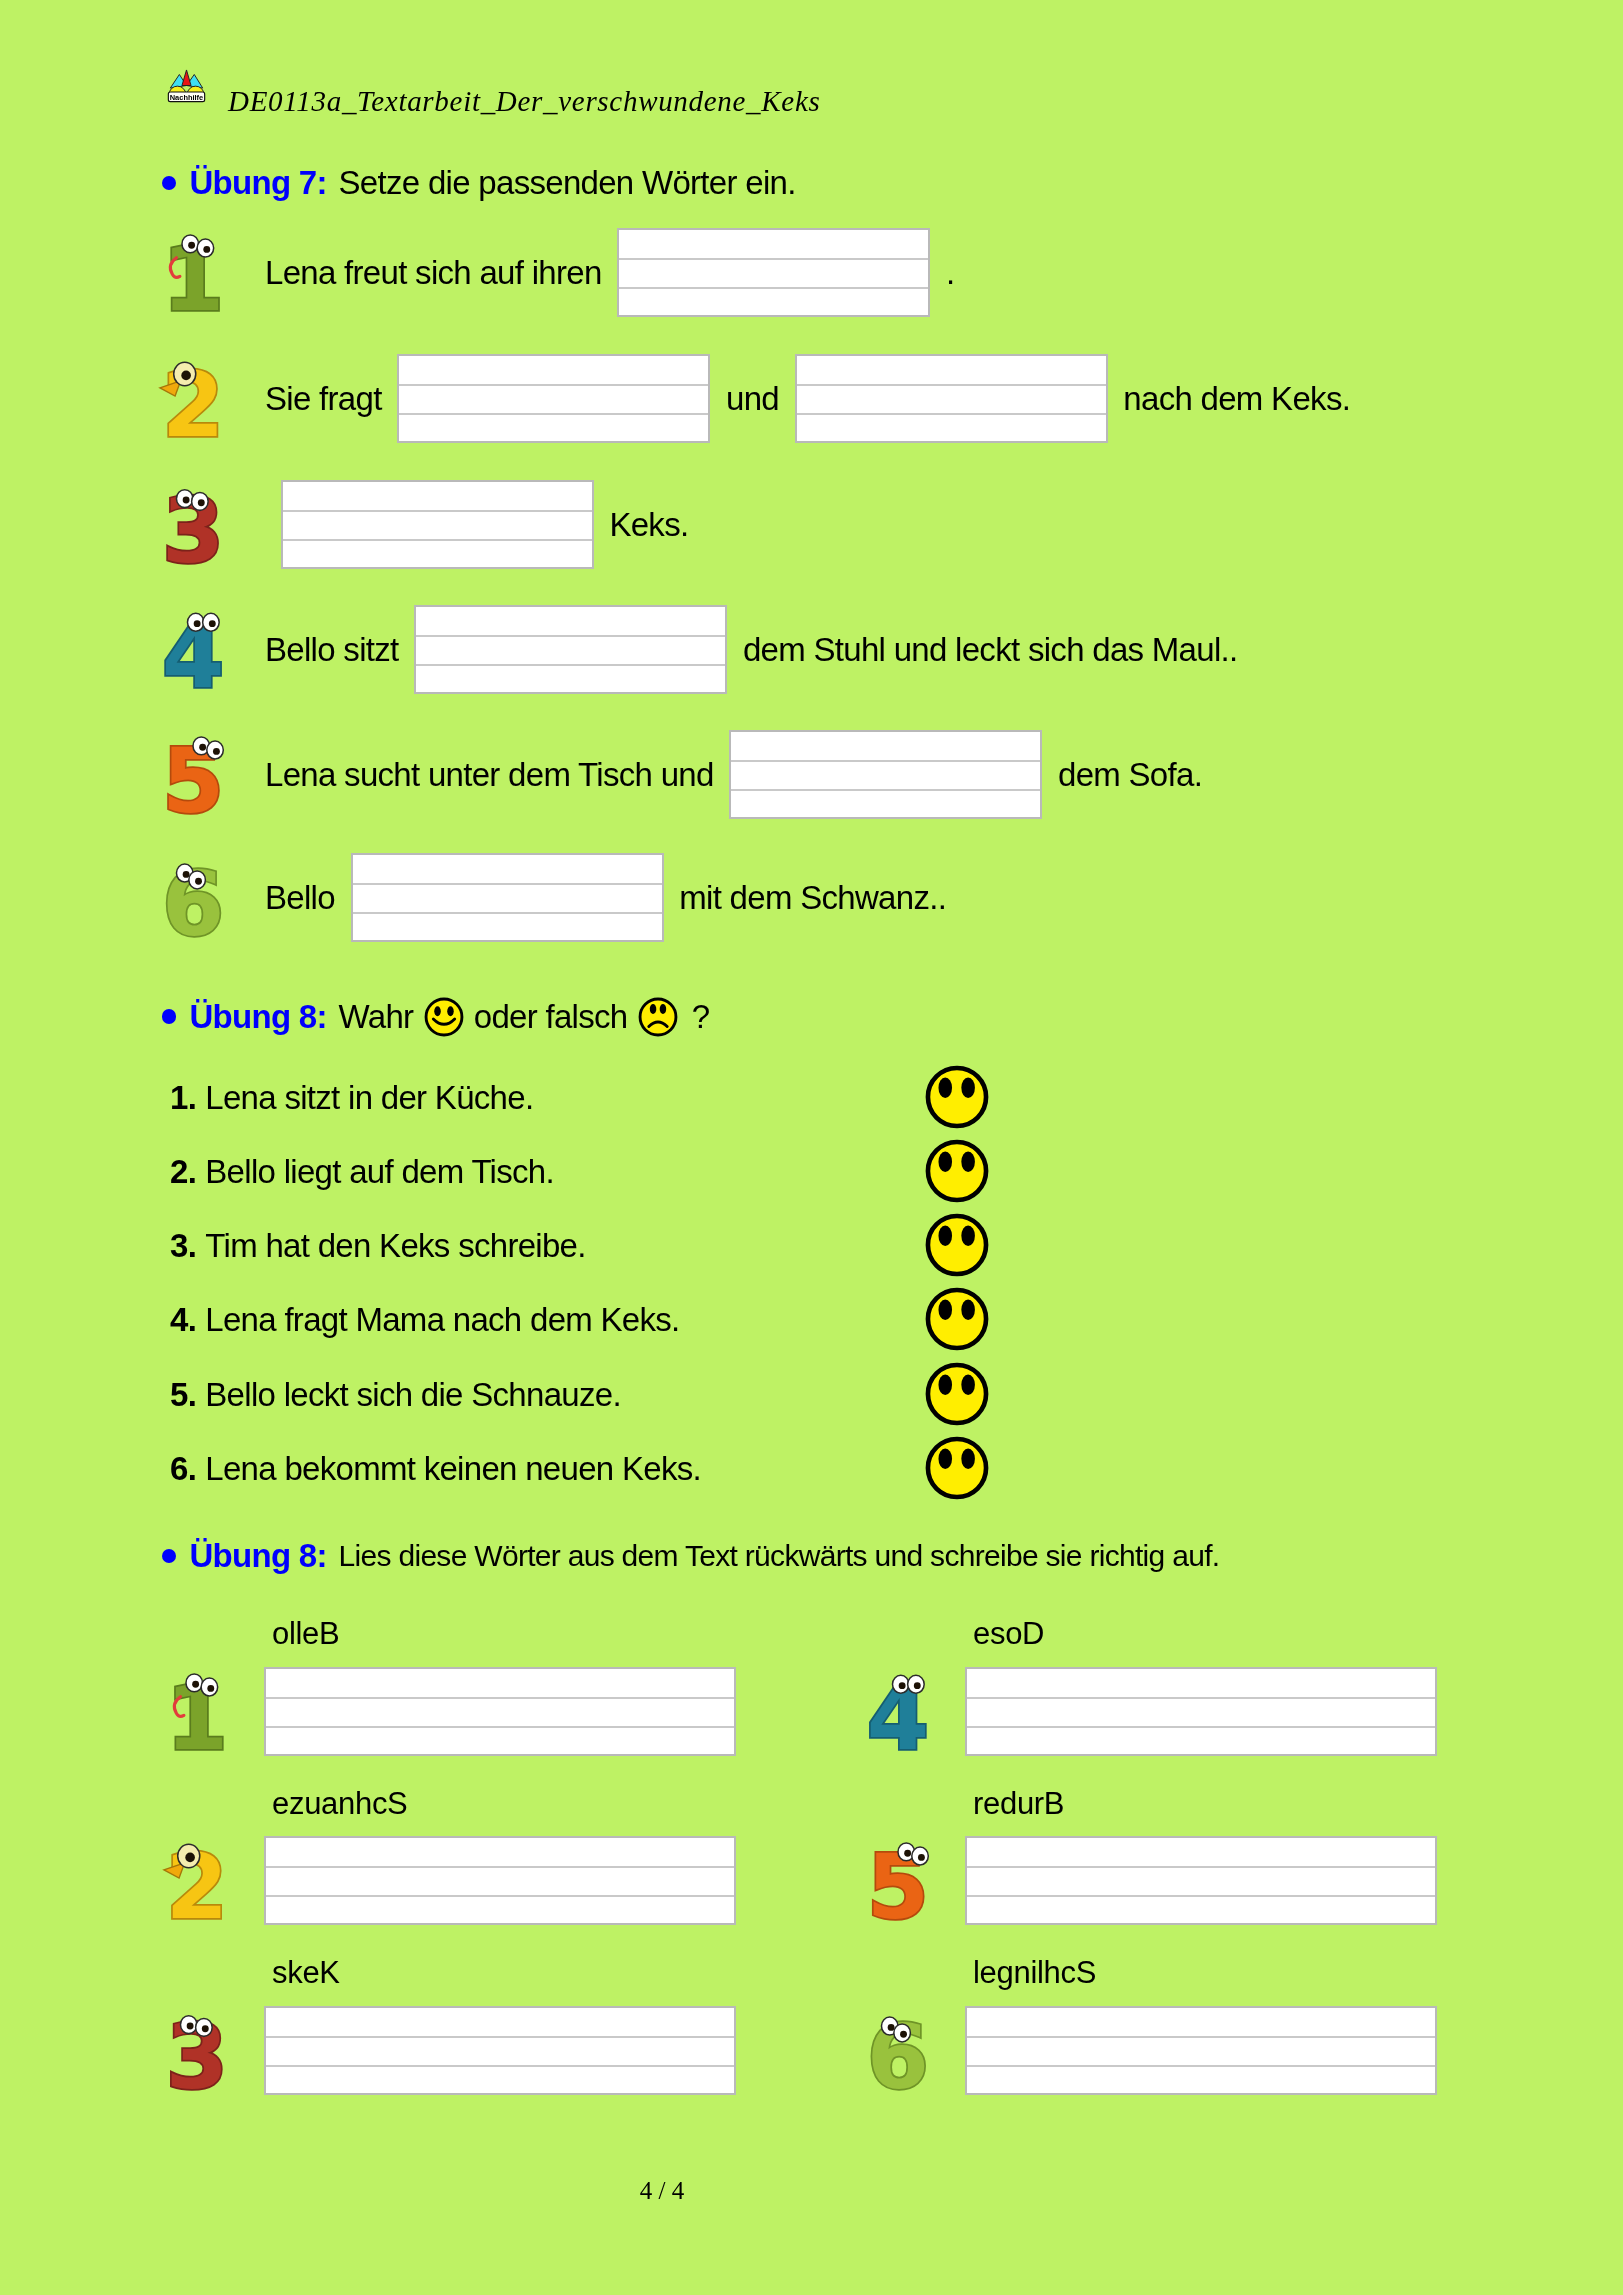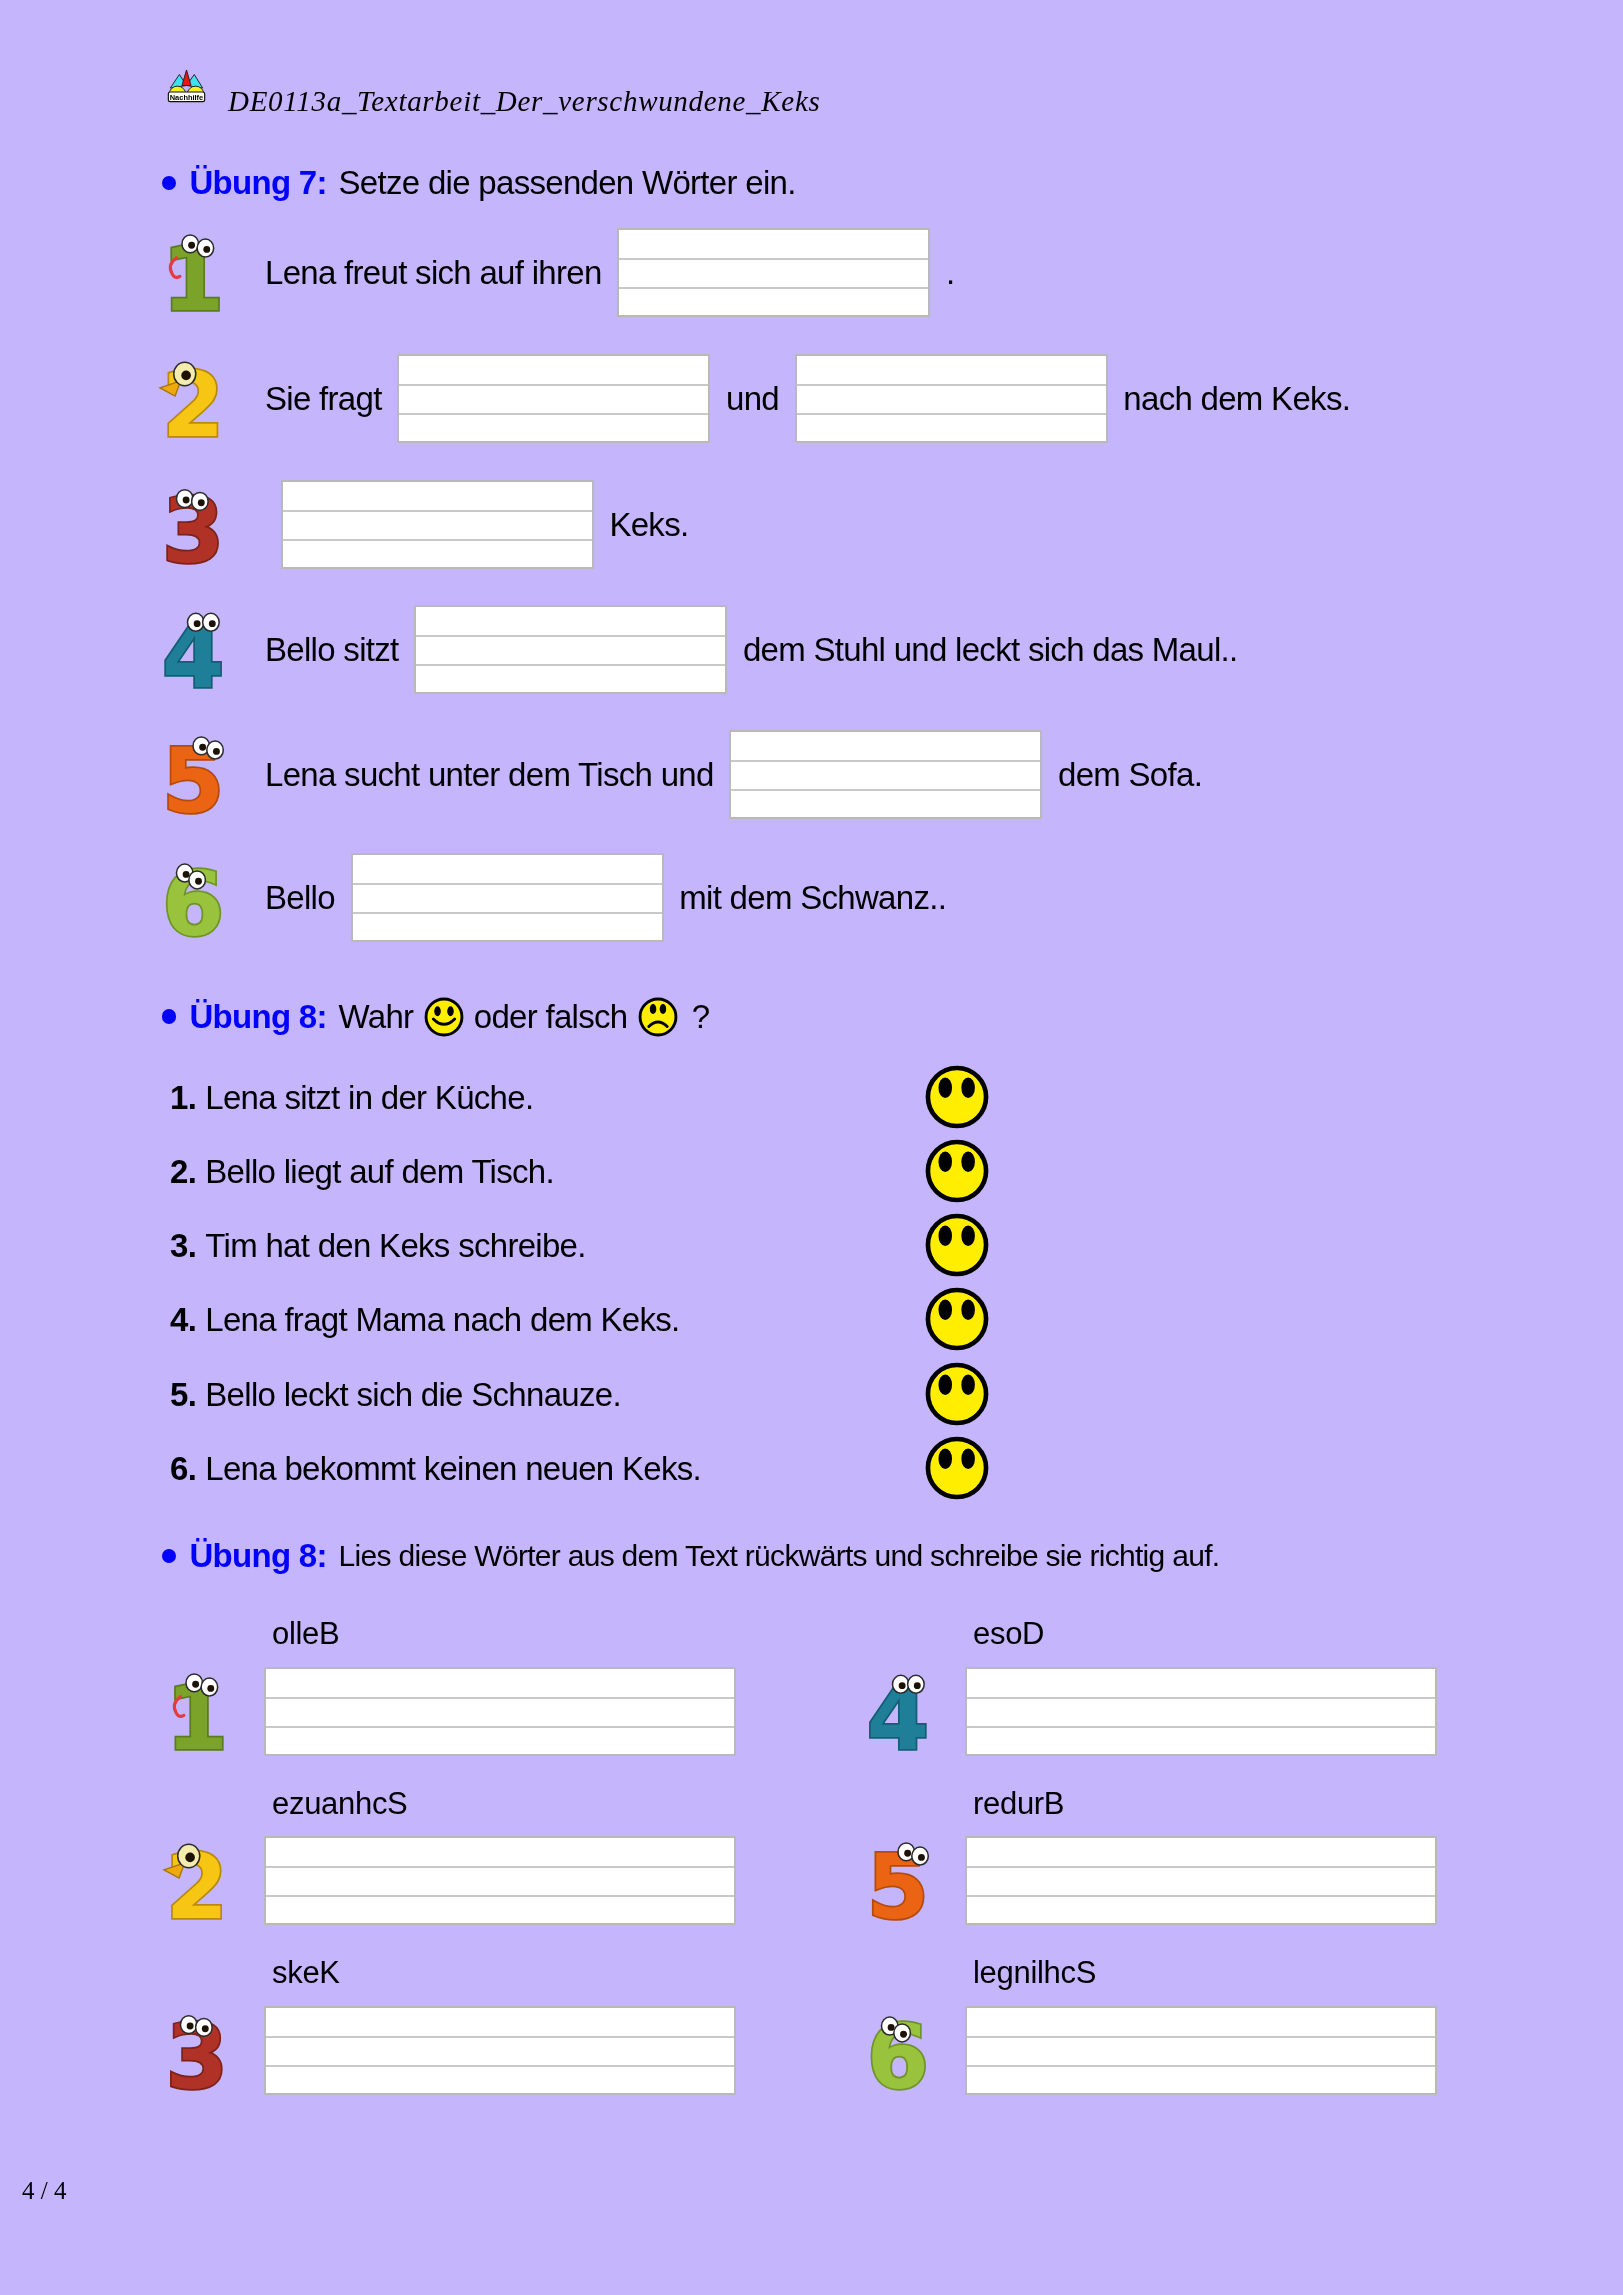--- a/index.html
+++ b/index.html
@@ -1,21 +1,21 @@
 <!DOCTYPE html>
 <html style="--accent: #0000fd; --box-border: #b9b9b9; --box-line: #c9c9c9;font-size:10.5px"><head>
 <meta charset="utf-8">
 <style>
   :root{
     --accent:#0000fd;
     --box-border:#b9b9b9;
     --box-line:#c9c9c9;
   }
   html,body{margin:0;padding:0;background:#fff;}
-  .page{position:relative;width:1623px;height:2295px;background:#c4b5fd;
+  .page{position:relative;width:1623px;height:2295px;background:#bef264;
         font-family:"Liberation Sans",sans-serif;color:#000;overflow:hidden;}
 
   
   .hdr{position:absolute;top:68px;left:166px;display:flex;align-items:flex-start;gap:21px;}
   .title{font-family:"Liberation Serif",serif;font-style:italic;font-size:29px;
          letter-spacing:0.7px;margin-top:17px;}
 
   
   .exh{position:absolute;display:flex;align-items:center;white-space:nowrap;}
   .exh .bullet{width:14.4px;height:14.4px;border-radius:50%;background:var(--accent);
@@ -45,22 +45,22 @@
          align-items:center;font-size:33px;letter-spacing:-0.7px;white-space:nowrap;}
   .strow b{margin-right:9.2px;}
   .strow .face{position:absolute;left:753px;top:2.6px;line-height:0;}
 
   
   .wlabel{position:absolute;font-size:31px;letter-spacing:-0.3px;white-space:nowrap;}
   .wrow{position:absolute;display:flex;align-items:center;}
   .wrow .iconwrap{margin-right:25px;}
   .wbox{width:472px;height:89px;flex:none;}
 
-  .footer{position:absolute;top:2177px;left:0;width:1324px;text-align:left;
-          font-family:"Liberation Serif",serif;font-size:25px;padding-left:22px;}
+  .footer{position:absolute;top:2177px;left:0;width:1324px;text-align:center;
+          font-family:"Liberation Serif",serif;font-size:25px;}
 </style>
 </head>
 <body>
 
 <div class="page">
 
   <div class="hdr">
     <svg width="41" height="35" viewBox="0 0 62 54">
       <polygon id="logo-cyan-l" points="6,31 20,10 31,27" stroke="#222" stroke-width="1.5" fill="#40dff2"></polygon>
       <polygon id="logo-cyan-r" points="31,27 43,10 56,31" stroke="#222" stroke-width="1.5" fill="#40dff2"></polygon>

